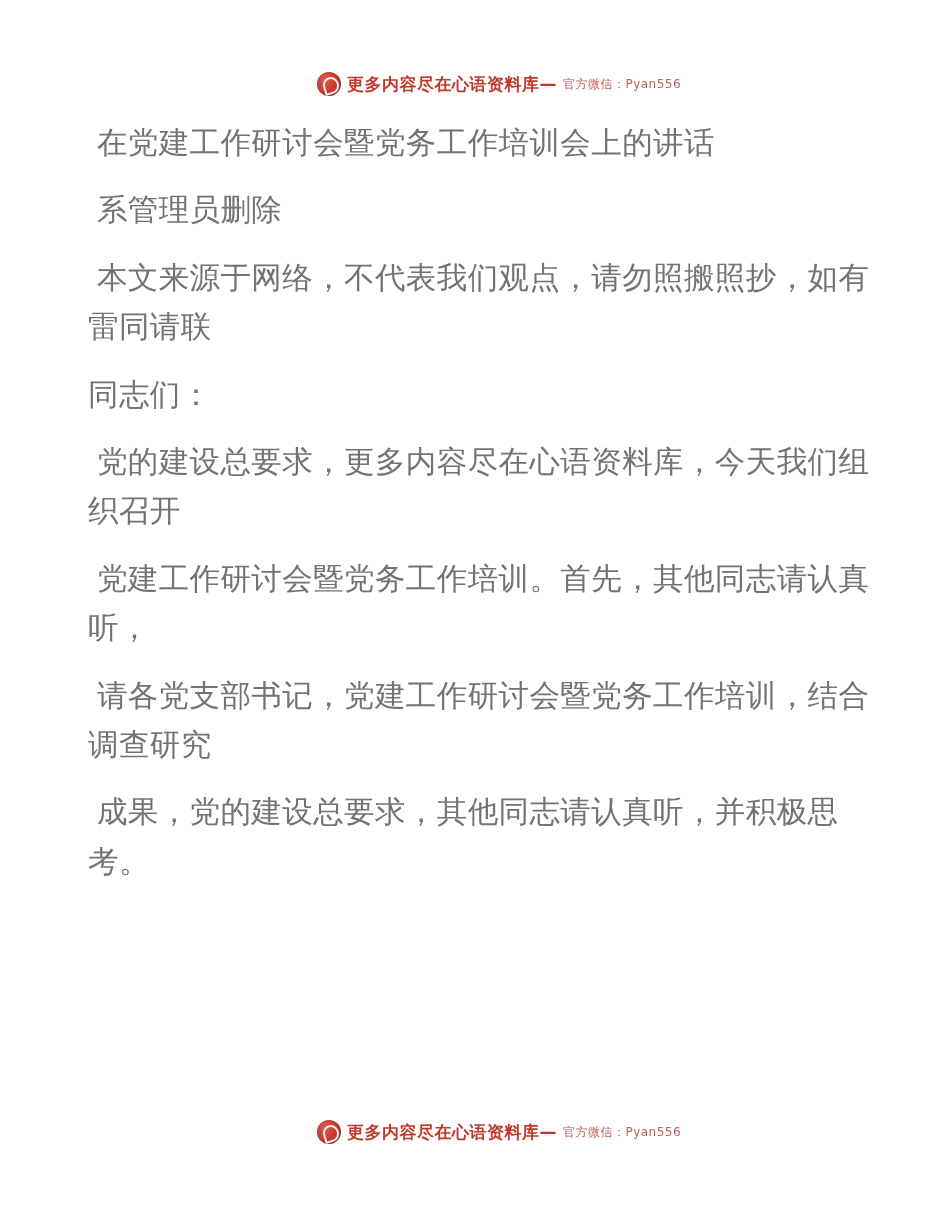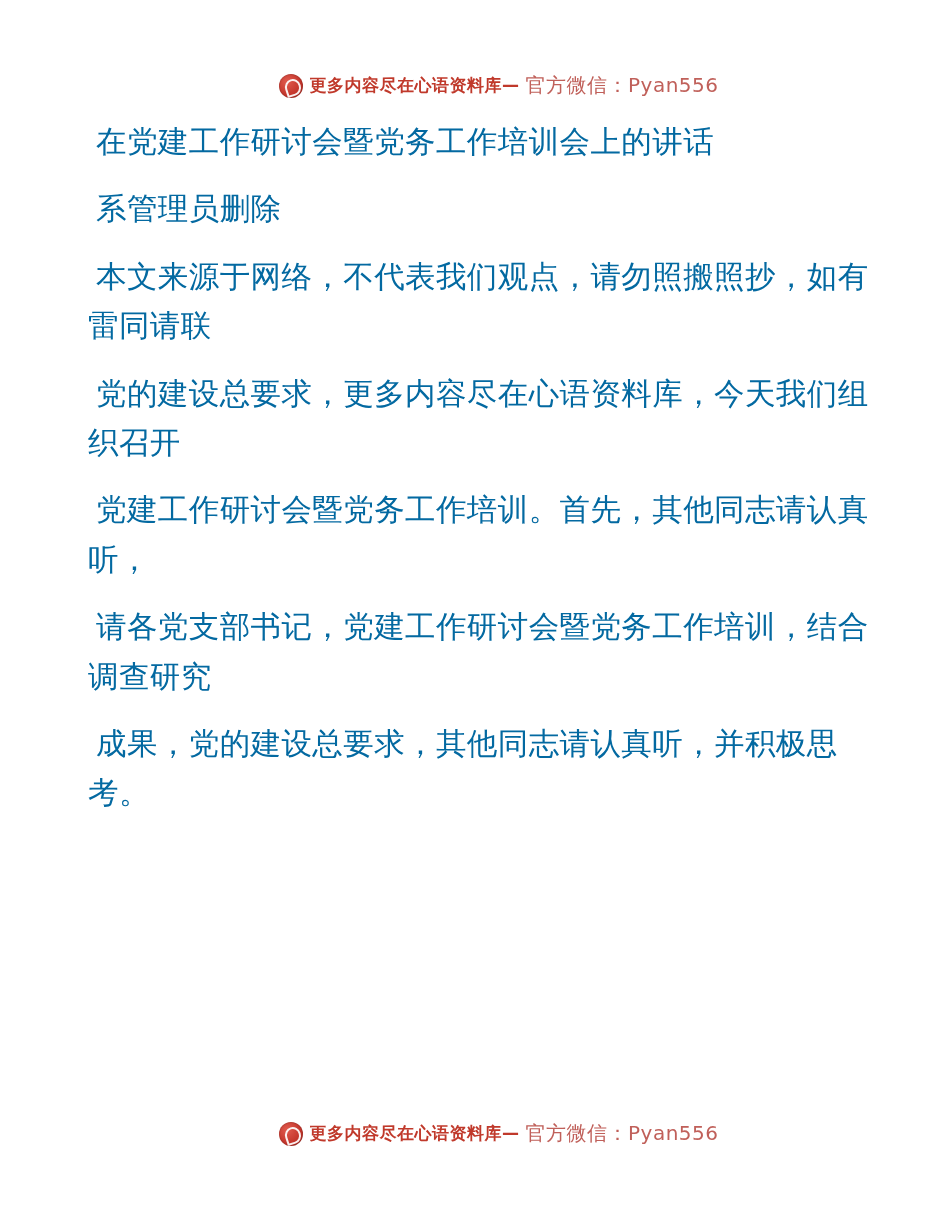--- a/index.html
+++ b/index.html
@@ -63,59 +63,60 @@
   }
   .wm-text {
     font-family: "DejaVu Sans", "Liberation Sans", sans-serif;
     font-size: 17px;
     font-weight: bold;
     color: #c0392b;
     letter-spacing: .5px;
   }
   .wm-text2 {
     font-family: "DejaVu Sans", "Liberation Sans", sans-serif;
-    font-size: 20px;
+    font-size: 12px;
     color: #c0605a;
     letter-spacing: .5px;
   }
 
   
   .doc {
     position: absolute;
     top: 118px;
     left: 88px;
     width: 782px;
   }
   .para {
     font-size: 30.5px;
     line-height: 1.62;
     margin: 0 0 18px 0;
     text-indent: 0;
     letter-spacing: .4px;
-    color: #0369a1;
-    font-family: Liberation Serif, serif;
+    color: #737373;
+    font-family: Liberation Sans, sans-serif;
     white-space: pre-wrap;
     word-break: break-all;
   }
 </style>
 </head>
 <body>
 
 <div class="page">
 
   <div class="wm wm-top">
     <span class="wm-logo"></span>
     <span class="wm-text">更多内容尽在心语资料库—</span>
     <span class="wm-text2">官方微信：Pyan556</span>
   </div>
 
   <div class="doc">
     <p class="para"> 在党建工作研讨会暨党务工作培训会上的讲话</p>
     <p class="para"> 系管理员删除</p>
     <p class="para"> 本文来源于网络，不代表我们观点，请勿照搬照抄，如有雷同请联</p>
+    <p class="para">同志们：</p>
     <p class="para"> 党的建设总要求，更多内容尽在心语资料库，今天我们组织召开</p>
     <p class="para"> 党建工作研讨会暨党务工作培训。首先，其他同志请认真听，</p>
     <p class="para"> 请各党支部书记，党建工作研讨会暨党务工作培训，结合调查研究</p>
     <p class="para"> 成果，党的建设总要求，其他同志请认真听，并积极思考。</p>
   </div>
 
   <div class="wm wm-bottom">
     <span class="wm-logo"></span>
     <span class="wm-text">更多内容尽在心语资料库—</span>
     <span class="wm-text2">官方微信：Pyan556</span>

